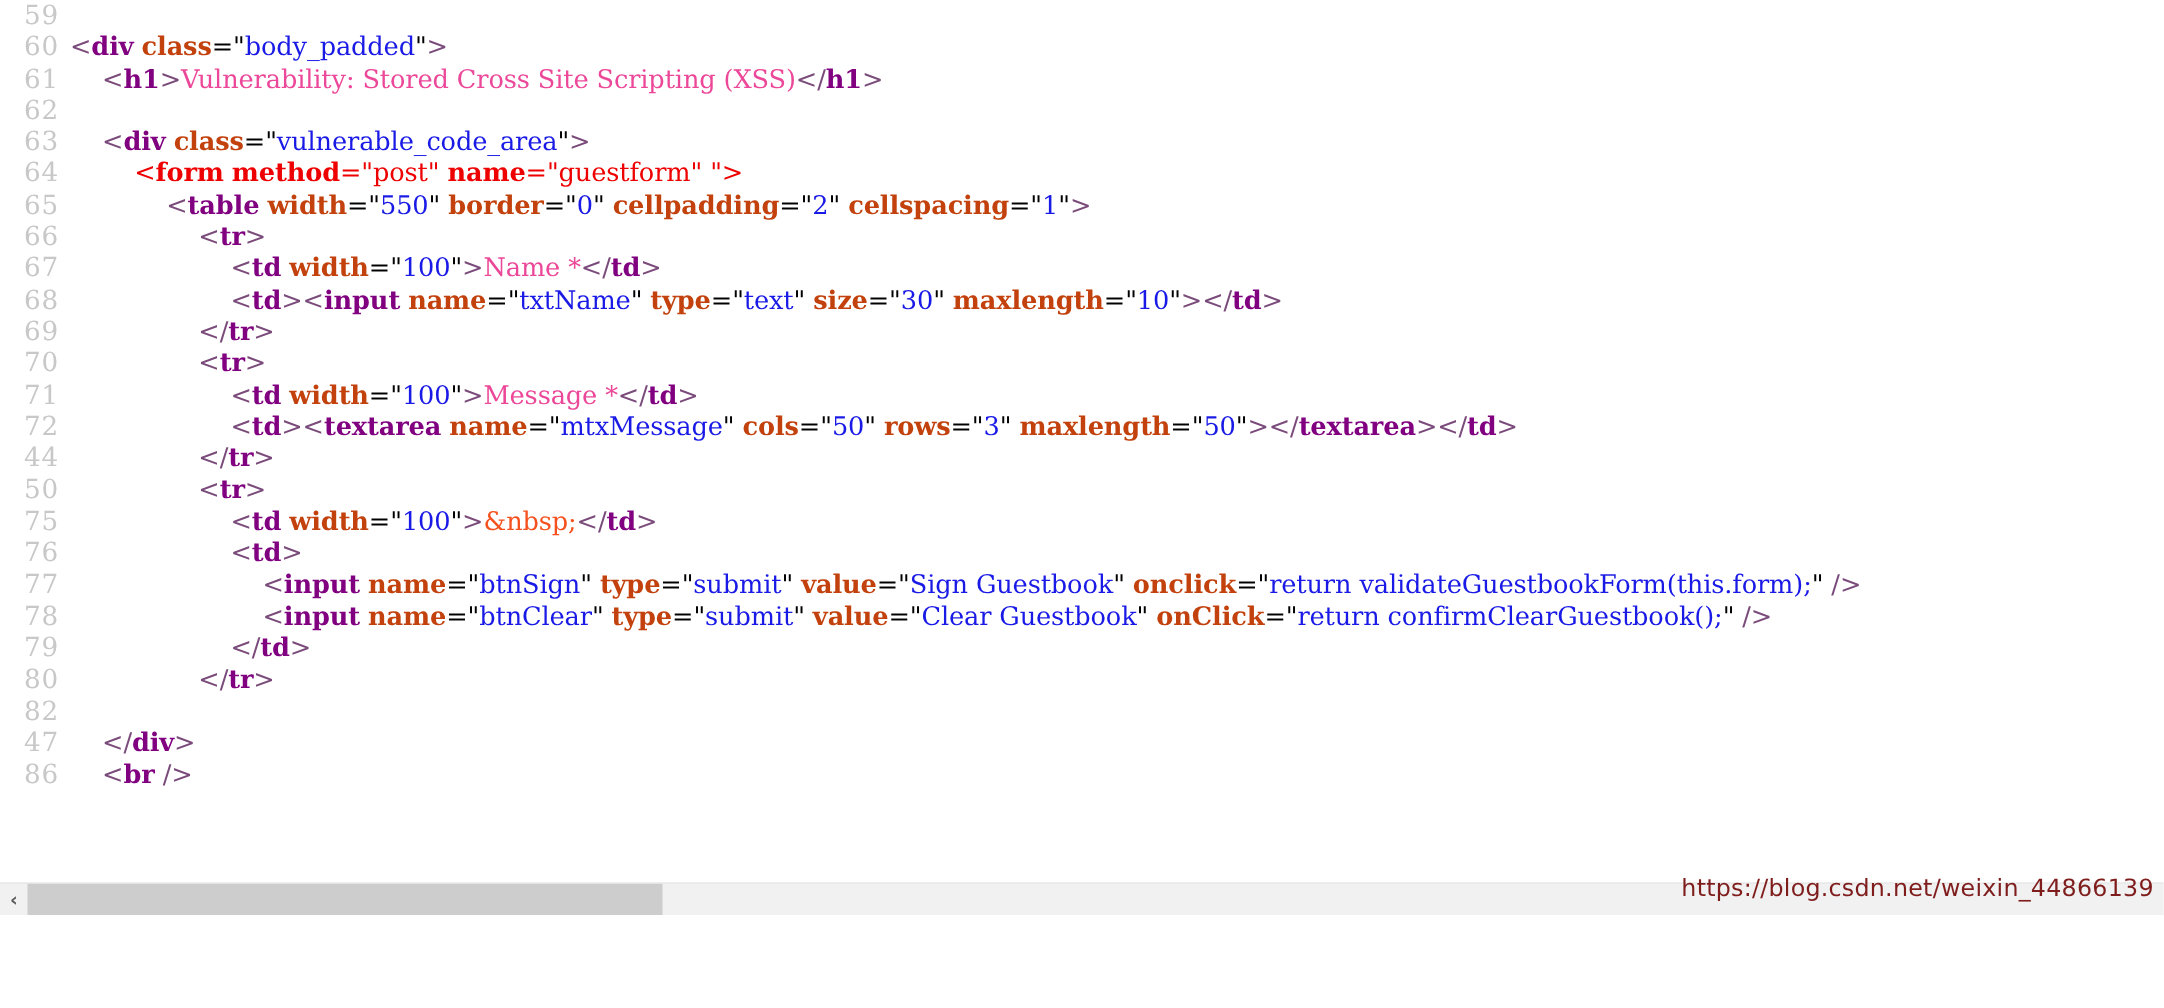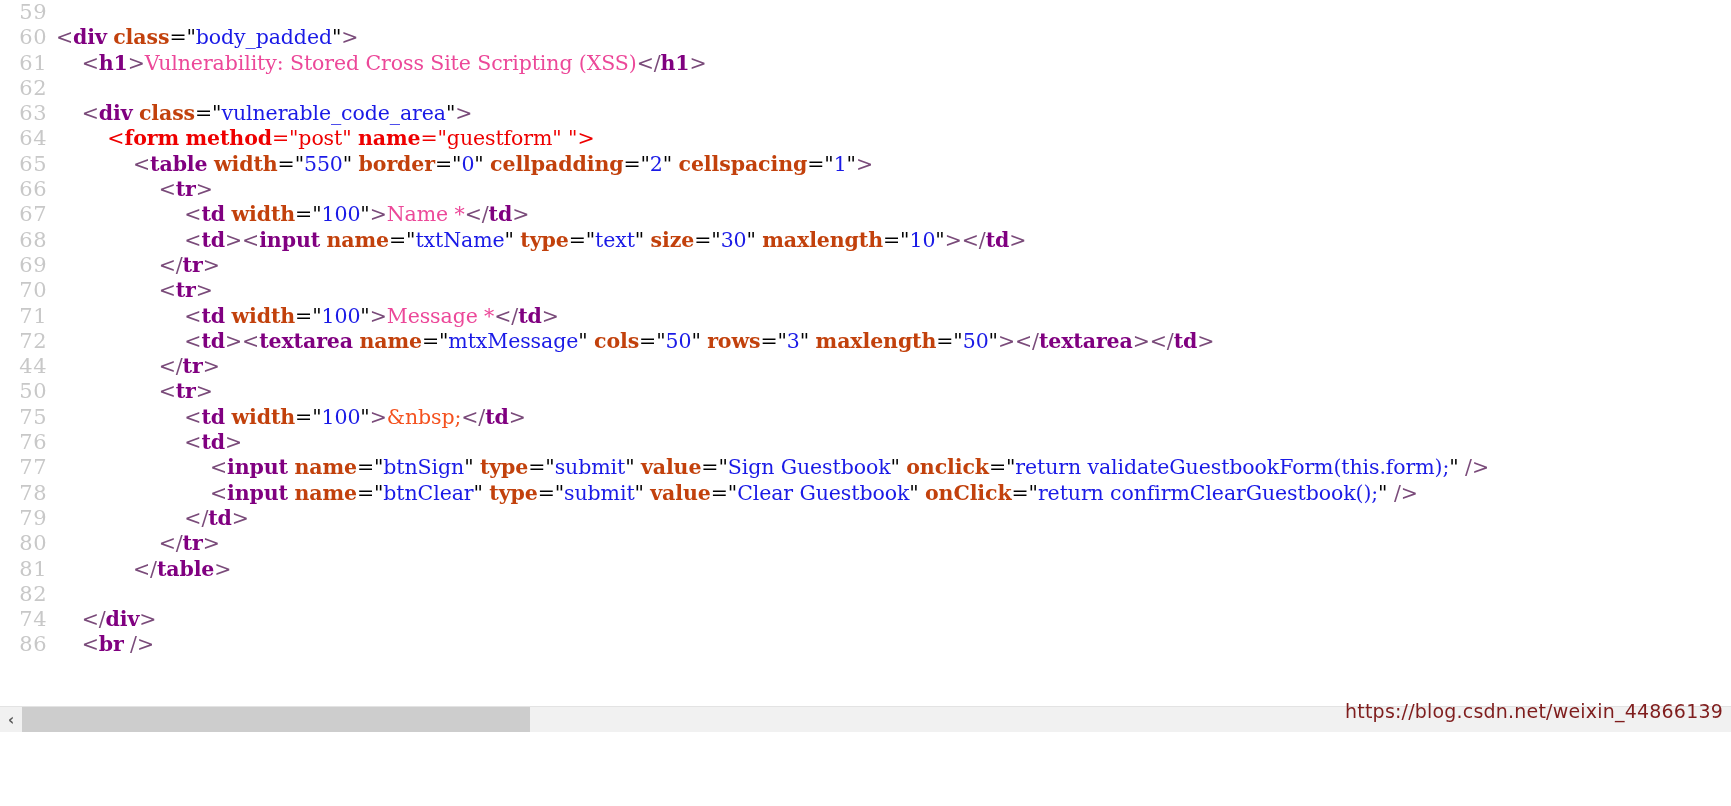--- a/index.html
+++ b/index.html
@@ -157,23 +157,22 @@
         <div class="code-line"><div class="ln">71</div><div class="src"><span>                    </span><span class="t-br">&lt;</span><span class="t-tag">td</span><span class="t-txt"> </span><span class="t-attr">width</span><span class="t-q">="</span><span class="t-val">100</span><span class="t-q">"</span><span class="t-br">&gt;</span><span class="t-txt">Message *</span><span class="t-br">&lt;/</span><span class="t-tag">td</span><span class="t-br">&gt;</span></div></div>
         <div class="code-line"><div class="ln">72</div><div class="src"><span>                    </span><span class="t-br">&lt;</span><span class="t-tag">td</span><span class="t-br">&gt;</span><span class="t-br">&lt;</span><span class="t-tag">textarea</span><span class="t-txt"> </span><span class="t-attr">name</span><span class="t-q">="</span><span class="t-val">mtxMessage</span><span class="t-q">"</span><span class="t-txt"> </span><span class="t-attr">cols</span><span class="t-q">="</span><span class="t-val">50</span><span class="t-q">"</span><span class="t-txt"> </span><span class="t-attr">rows</span><span class="t-q">="</span><span class="t-val">3</span><span class="t-q">"</span><span class="t-txt"> </span><span class="t-attr">maxlength</span><span class="t-q">="</span><span class="t-val">50</span><span class="t-q">"</span><span class="t-br">&gt;</span><span class="t-br">&lt;/</span><span class="t-tag">textarea</span><span class="t-br">&gt;</span><span class="t-br">&lt;/</span><span class="t-tag">td</span><span class="t-br">&gt;</span></div></div>
         <div class="code-line"><div class="ln">44</div><div class="src"><span>                </span><span class="t-br">&lt;/</span><span class="t-tag">tr</span><span class="t-br">&gt;</span></div></div>
         <div class="code-line"><div class="ln">50</div><div class="src"><span>                </span><span class="t-br">&lt;</span><span class="t-tag">tr</span><span class="t-br">&gt;</span></div></div>
         <div class="code-line"><div class="ln">75</div><div class="src"><span>                    </span><span class="t-br">&lt;</span><span class="t-tag">td</span><span class="t-txt"> </span><span class="t-attr">width</span><span class="t-q">="</span><span class="t-val">100</span><span class="t-q">"</span><span class="t-br">&gt;</span><span class="t-ent">&amp;nbsp;</span><span class="t-br">&lt;/</span><span class="t-tag">td</span><span class="t-br">&gt;</span></div></div>
         <div class="code-line"><div class="ln">76</div><div class="src"><span>                    </span><span class="t-br">&lt;</span><span class="t-tag">td</span><span class="t-br">&gt;</span></div></div>
         <div class="code-line"><div class="ln">77</div><div class="src"><span>                        </span><span class="t-br">&lt;</span><span class="t-tag">input</span><span class="t-txt"> </span><span class="t-attr">name</span><span class="t-q">="</span><span class="t-val">btnSign</span><span class="t-q">"</span><span class="t-txt"> </span><span class="t-attr">type</span><span class="t-q">="</span><span class="t-val">submit</span><span class="t-q">"</span><span class="t-txt"> </span><span class="t-attr">value</span><span class="t-q">="</span><span class="t-val">Sign Guestbook</span><span class="t-q">"</span><span class="t-txt"> </span><span class="t-attr">onclick</span><span class="t-q">="</span><span class="t-val">return validateGuestbookForm(this.form);</span><span class="t-q">"</span><span class="t-txt"> </span><span class="t-br">/&gt;</span></div></div>
         <div class="code-line"><div class="ln">78</div><div class="src"><span>                        </span><span class="t-br">&lt;</span><span class="t-tag">input</span><span class="t-txt"> </span><span class="t-attr">name</span><span class="t-q">="</span><span class="t-val">btnClear</span><span class="t-q">"</span><span class="t-txt"> </span><span class="t-attr">type</span><span class="t-q">="</span><span class="t-val">submit</span><span class="t-q">"</span><span class="t-txt"> </span><span class="t-attr">value</span><span class="t-q">="</span><span class="t-val">Clear Guestbook</span><span class="t-q">"</span><span class="t-txt"> </span><span class="t-attr">onClick</span><span class="t-q">="</span><span class="t-val">return confirmClearGuestbook();</span><span class="t-q">"</span><span class="t-txt"> </span><span class="t-br">/&gt;</span></div></div>
         <div class="code-line"><div class="ln">79</div><div class="src"><span>                    </span><span class="t-br">&lt;/</span><span class="t-tag">td</span><span class="t-br">&gt;</span></div></div>
         <div class="code-line"><div class="ln">80</div><div class="src"><span>                </span><span class="t-br">&lt;/</span><span class="t-tag">tr</span><span class="t-br">&gt;</span></div></div>
-        <div class="code-line"><div class="ln">81</div><div class="src"><span>            </span><span class="t-br">&lt;/</span><span class="t-tag">table</span><span class="t-br">&gt;</span></div></div>
         <div class="code-line"><div class="ln">82</div><div class="src"></div></div>
-        <div class="code-line"><div class="ln">74</div><div class="src"><span>    </span><span class="t-br">&lt;/</span><span class="t-tag">div</span><span class="t-br">&gt;</span></div></div>
+        <div class="code-line"><div class="ln">47</div><div class="src"><span>    </span><span class="t-br">&lt;/</span><span class="t-tag">div</span><span class="t-br">&gt;</span></div></div>
         <div class="code-line"><div class="ln">86</div><div class="src"><span>    </span><span class="t-br">&lt;</span><span class="t-tag">br</span><span class="t-txt"> </span><span class="t-br">/&gt;</span></div></div>
       </div>
   </div>
 
   <div id="hscroll">
     <div id="hscroll-left-arrow">‹</div>
     <div id="hscroll-track">
       <div id="hscroll-thumb" style="left: 0px; width: 508px;"></div>
     </div>
   </div>

